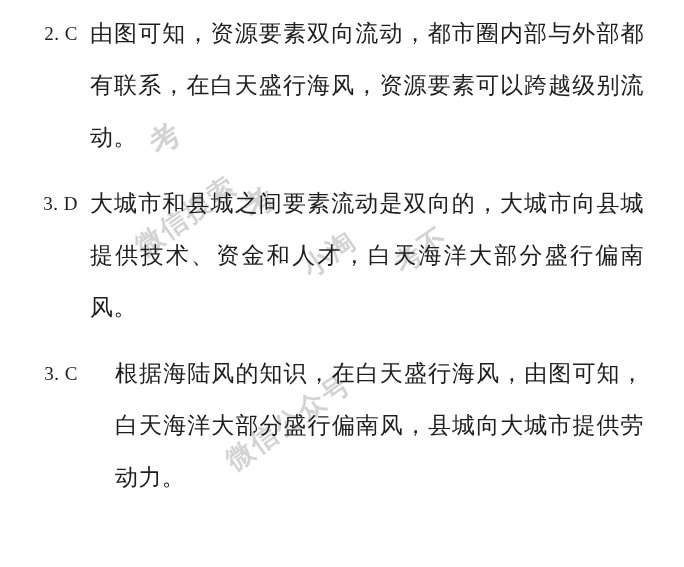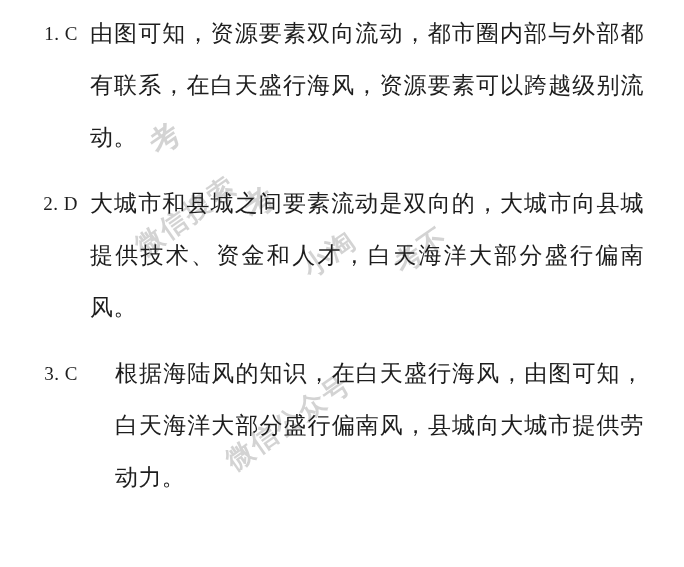--- a/index.html
+++ b/index.html
@@ -122,26 +122,26 @@
     <span class="wm wm-b">考</span>
     <span class="wm wm-c">微信搜索</span>
     <span class="wm wm-d">小淘</span>
     <span class="wm wm-e">微信公众号</span>
     <span class="wm wm-f">考不</span>
   </div>
 
   <div class="answers">
 
     <div class="answer-block">
-      <div class="q-label">1. C</div>
+      <div class="q-label">2. C</div>
       <div class="q-text">由图可知，资源要素双向流动，都市圈内部与外部都有联系，在白天盛行海风，资源要素可以跨越级别流动。</div>
     </div>
 
     <div class="answer-block">
-      <div class="q-label">2. D</div>
+      <div class="q-label">3. D</div>
       <div class="q-text">大城市和县城之间要素流动是双向的，大城市向县城提供技术、资金和人才，白天海洋大部分盛行偏南风。</div>
     </div>
 
     <div class="answer-block">
       <div class="q-label">3. C</div>
       <div class="q-text">根据海陆风的知识，在白天盛行海风，由图可知，白天海洋大部分盛行偏南风，县城向大城市提供劳动力。</div>
     </div>
 
   </div>
 </div>

